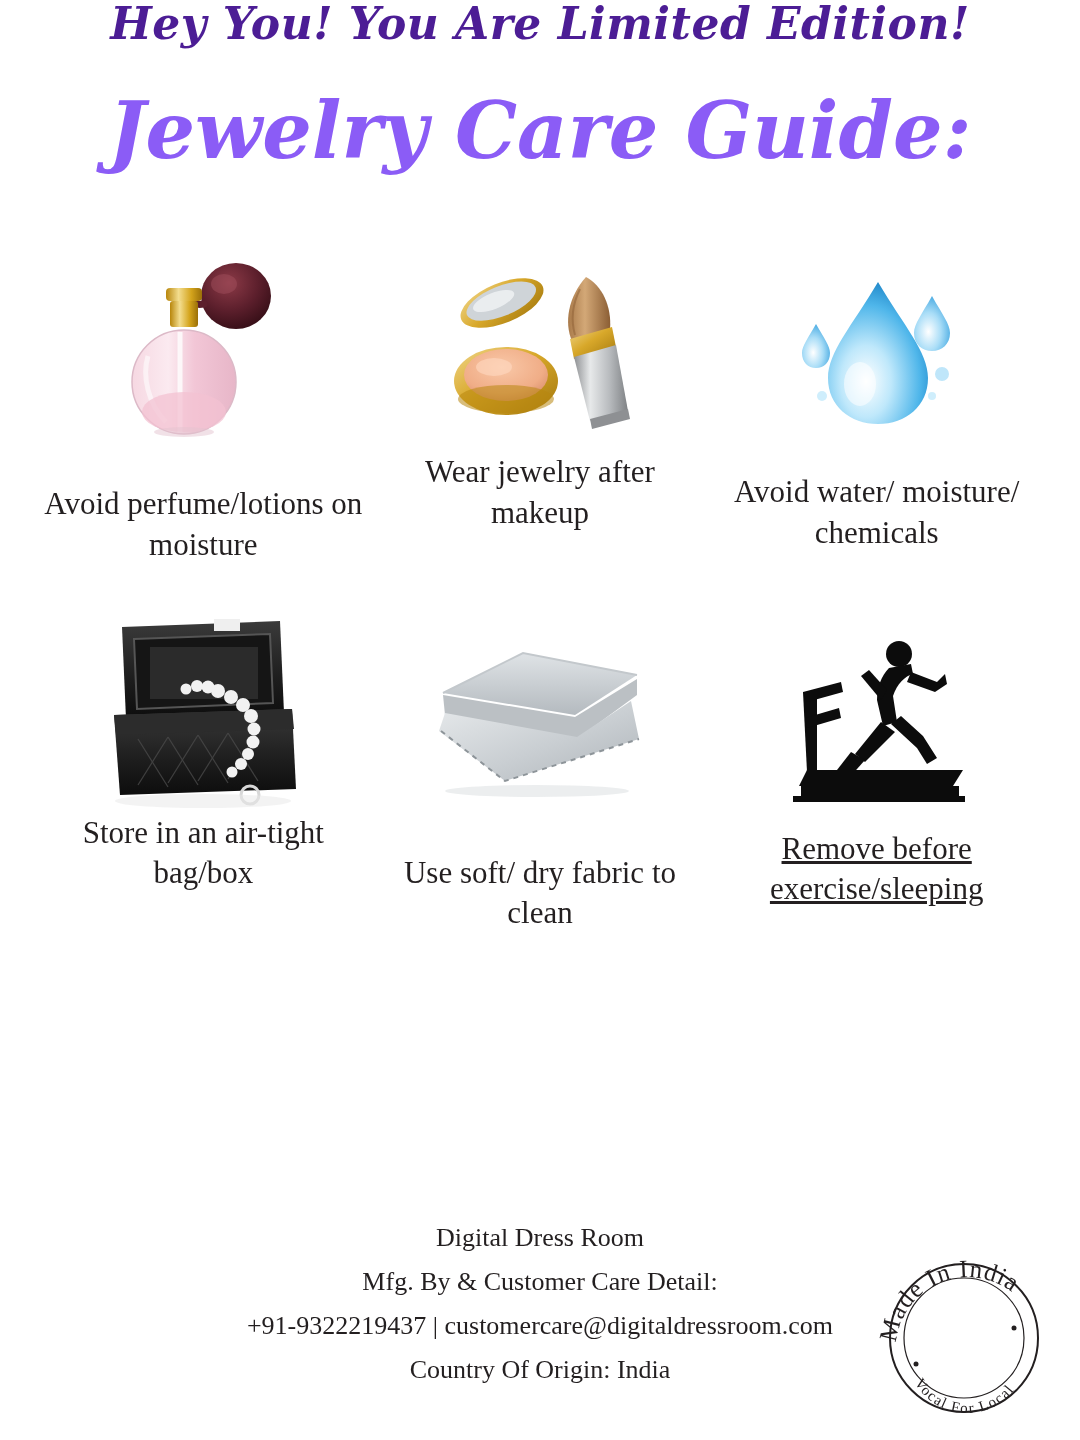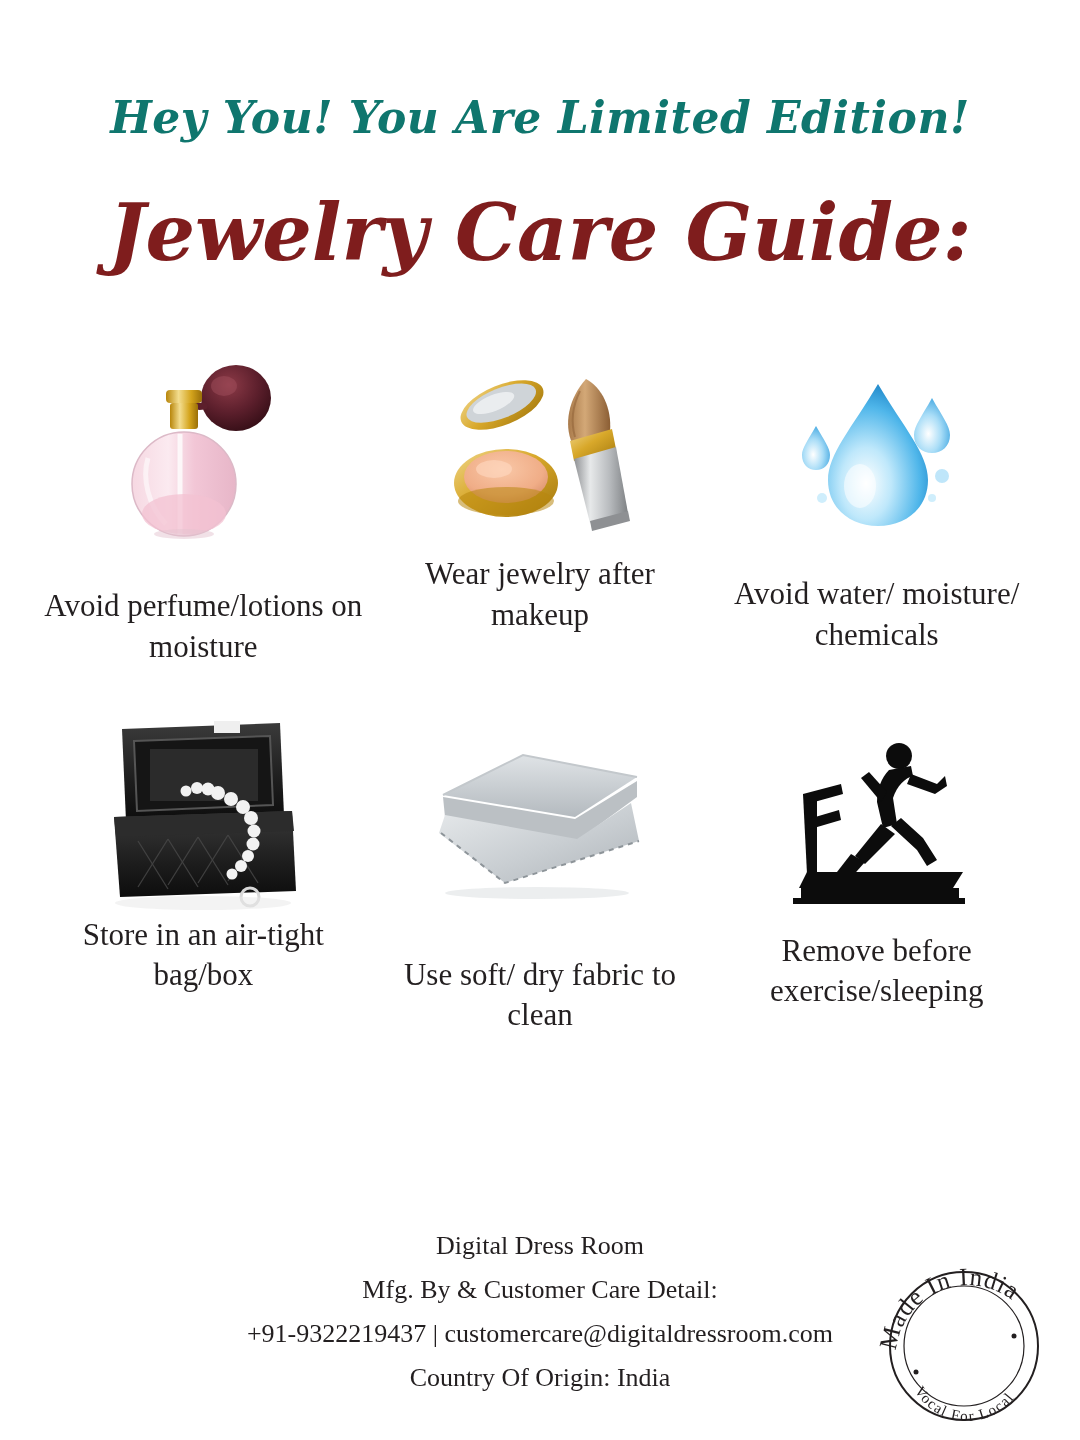--- a/index.html
+++ b/index.html
@@ -23,32 +23,31 @@
   }
 
   
   .tagline {
     text-align: center;
     font-family: "DejaVu Serif", serif;
     font-style: italic;
     font-weight: bold;
     font-size: 44px;
     letter-spacing: 0.5px;
-    color: #0f766e;
-    margin: 8px;
-    padding-top: 86px;
+    color: #4c1d95;
+    margin: 0;
     line-height: 1.1;
   }
   .main-title {
     text-align: center;
     font-family: "DejaVu Serif", serif;
     font-style: italic;
     font-weight: bold;
     font-size: 78px;
-    color: #7f1d1d;
+    color: #8b5cf6;
     margin: 0;
     padding-top: 42px;
     line-height: 1.05;
   }
 
   
   .grid {
     margin: 0 auto;
     padding-top: 64px;
     width: 1010px;
@@ -79,21 +78,21 @@
   }
   .r1 .caption { margin-top: 8px; }
   .r2 .caption { margin-top: 18px; }
 
   
   .cell-perfume .icon-wrap { height: 240px; }
   .cell-makeup .caption { margin-top: -14px; text-align: center; }
   .cell-box .caption { margin-top: -22px; }
   .cell-water .caption { margin-top: 6px; }
   .cell-cloth .caption { margin-top: 18px; }
-  .cell-run .caption { margin-top: -6px; }
+  .cell-run .caption { margin-top: -6px; text-decoration: underline; }
 
   
   .footer {
     position: absolute;
     left: 0;
     right: 0;
     bottom: 48px;
     text-align: center;
     font-family: "Liberation Serif", serif;
     font-size: 26px;

